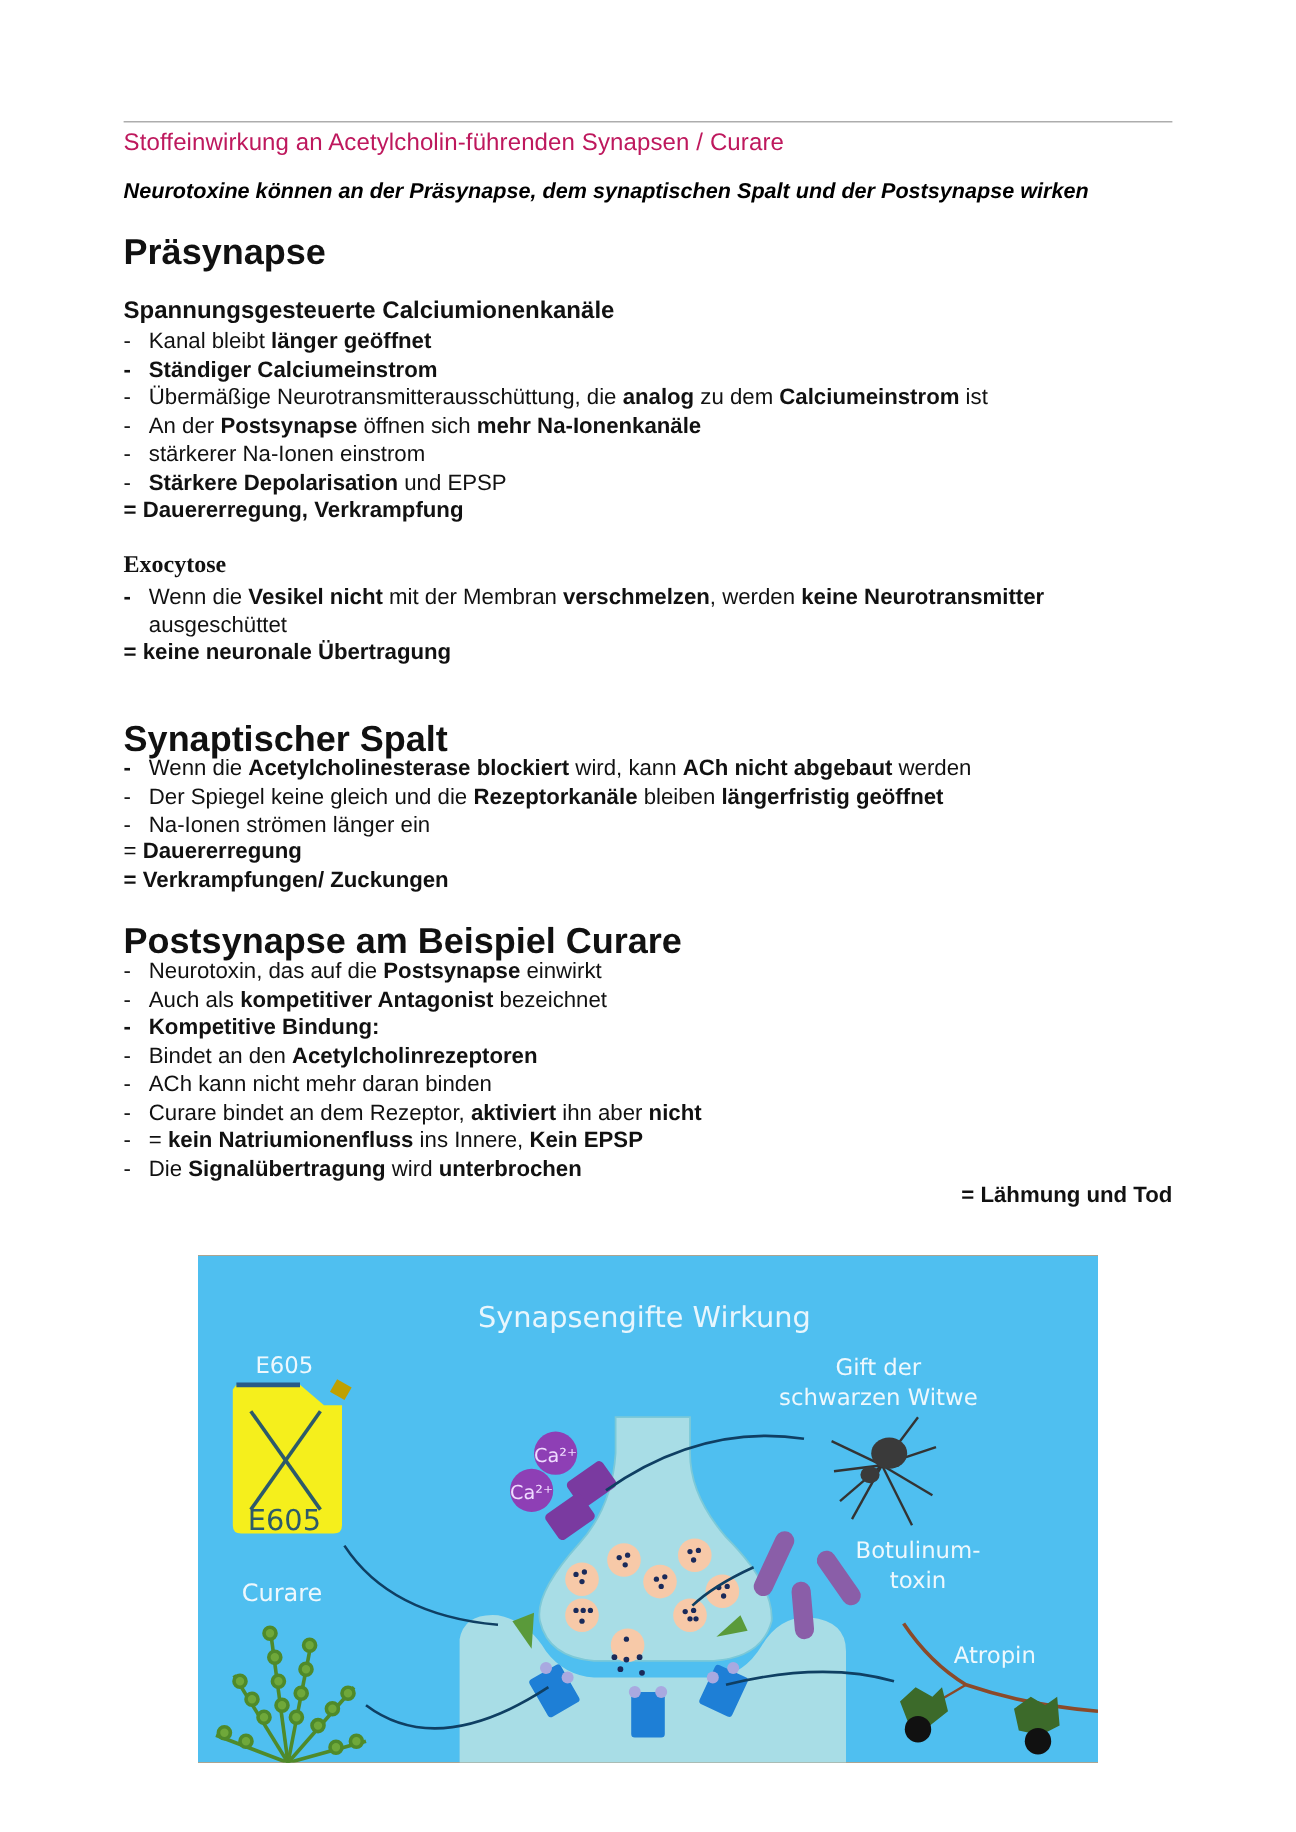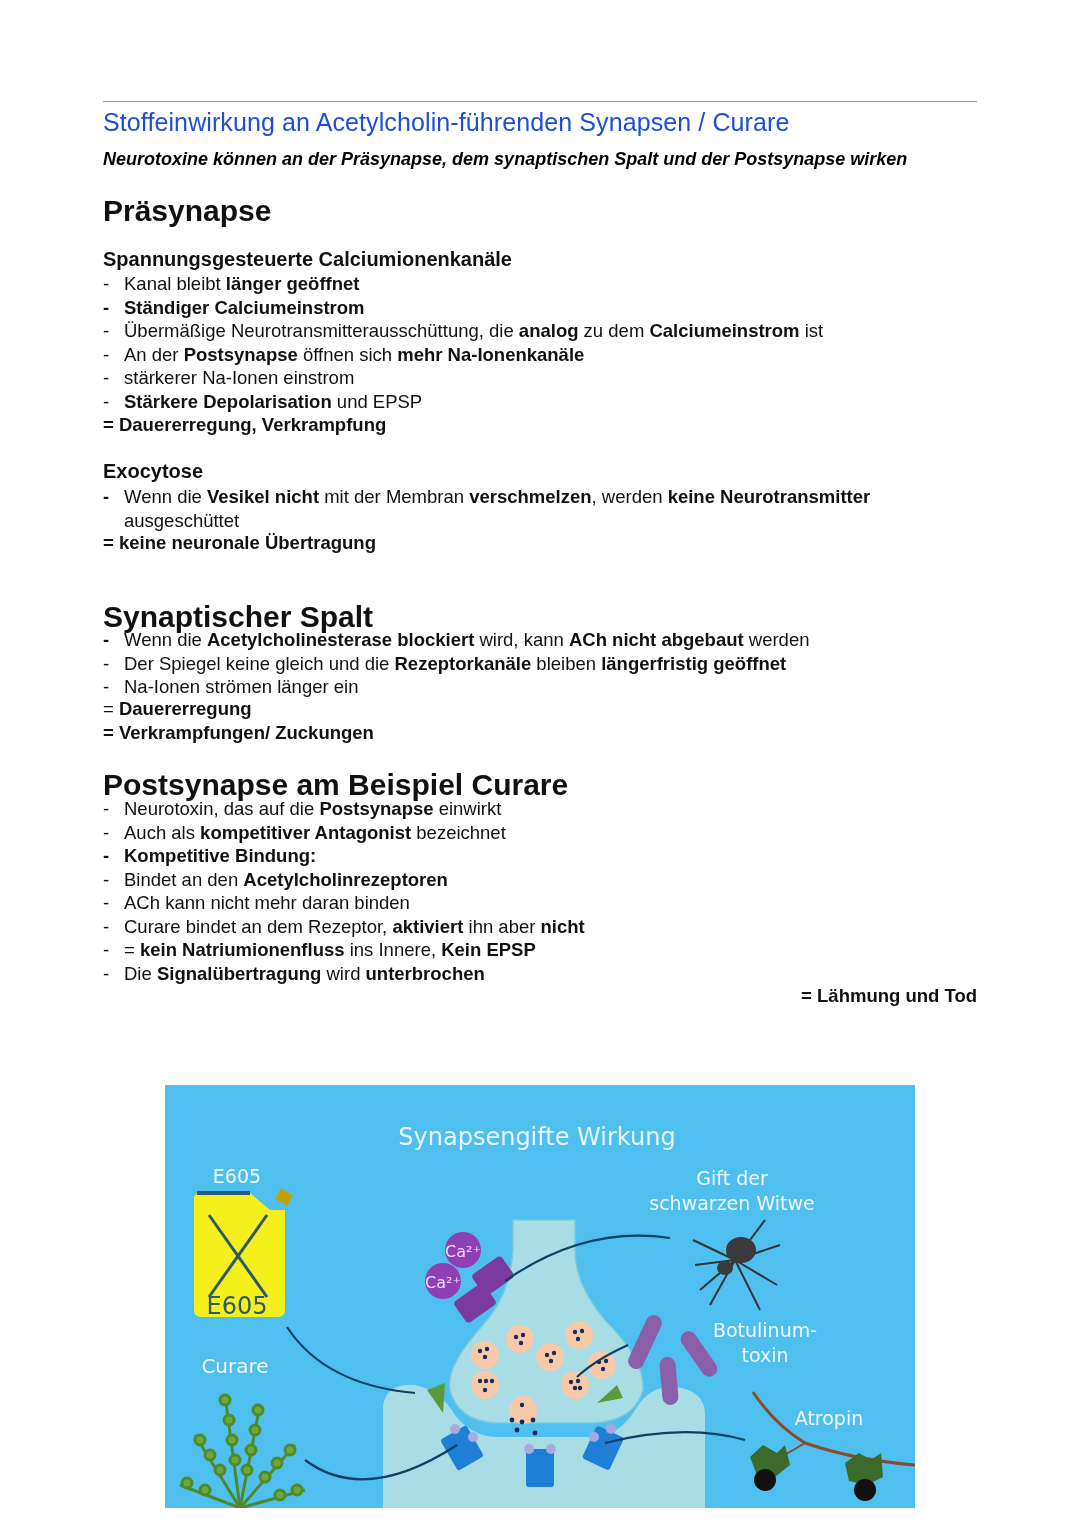--- a/index.html
+++ b/index.html
@@ -1,30 +1,30 @@
 <!DOCTYPE html>
 <html><head>
 <meta charset="utf-8">
 <style>
   html, body { margin: 0; padding: 0; background: #ffffff; }
   body { width: 1080px; height: 1527px; position: relative; overflow: hidden;
          font-family: "Liberation Sans", sans-serif; color: #111; }
   .rule { position: absolute; left: 103px; top: 101px; width: 874px; height: 1px; background: #9a9a9a; }
-  .title { position: absolute; left: 103px; top: 108px; font-size: 25px; font-weight: normal; color: #1d4ed8; white-space: nowrap; letter-spacing: 0.1px; }
+  .title { position: absolute; left: 103px; top: 108px; font-size: 20px; font-weight: normal; color: #be185d; white-space: nowrap; letter-spacing: 0.1px; }
   .subtitle { position: absolute; left: 103px; top: 149px; font-size: 18px; font-style: italic; color: #000000; white-space: nowrap; font-weight: bold; }
   .h1 { position: absolute; left: 103px; font-size: 30px; font-weight: bold; white-space: nowrap; color: #111; }
   .h2 { position: absolute; left: 103px; font-size: 20px; font-weight: bold; white-space: nowrap; color: #111; }
   .list { position: absolute; left: 103px; width: 874px; font-size: 18.5px; line-height: 23.5px; }
   .li { position: relative; padding-left: 21px; white-space: nowrap; }
   .li.wrap { white-space: normal; }
   .li .dash { position: absolute; left: 0; top: 0; }
   .li.bolddash .dash { font-weight: bold; }
   .eq { white-space: nowrap; }
   b { font-weight: bold; }
-  .figure { position: absolute; left: 165px; top: 1046px; width: 750px; height: 423px; background: #f97316; overflow: hidden; margin-top: 39px; }
+  .figure { position: absolute; left: 165px; top: 1046px; width: 750px; height: 423px; background: #f97316; overflow: hidden; }
   .figure svg { display: block; }
 </style>
 </head>
 <body>
 
 <div class="rule"></div>
 <div class="title">Stoffeinwirkung an Acetylcholin-führenden Synapsen / Curare</div>
 <div class="subtitle">Neurotoxine können an der Präsynapse, dem synaptischen Spalt und der Postsynapse wirken</div>
 
 <div class="h1" style="top:194px;">Präsynapse</div>
@@ -33,21 +33,21 @@
 <div class="list" style="top:272px;">
     <div class="li"><span class="dash">-</span><span>Kanal bleibt </span><b>länger geöffnet</b></div>
     <div class="li bolddash"><span class="dash">-</span><b>Ständiger Calciumeinstrom</b></div>
     <div class="li"><span class="dash">-</span><span>Übermäßige Neurotransmitterausschüttung, die </span><b>analog</b><span> zu dem </span><b>Calciumeinstrom</b><span> ist</span></div>
     <div class="li"><span class="dash">-</span><span>An der </span><b>Postsynapse</b><span> öffnen sich </span><b>mehr Na-Ionenkanäle</b></div>
     <div class="li"><span class="dash">-</span><span>stärkerer Na-Ionen einstrom</span></div>
     <div class="li"><span class="dash">-</span><b>Stärkere Depolarisation</b><span> und EPSP</span></div>
   </div>
 <div class="list eq" style="top:413px;"><b>= Dauererregung, Verkrampfung</b></div>
 
-<div class="h2" style="top:460px;">Exocytose</div>
+<div class="h2" style="top:460px;font-family:Liberation Serif, serif;">Exocytose</div>
 <div class="list" style="top:485px; width:860px;">
     <div class="li wrap bolddash"><span class="dash">-</span><span>Wenn die </span><b>Vesikel nicht</b><span> mit der Membran </span><b>verschmelzen</b><span>, werden </span><b>keine Neurotransmitter</b><span> ausgeschüttet</span></div>
   </div>
 <div class="list" style="top:531px;">
     <div class="eq"><b>= keine neuronale Übertragung</b></div>
   </div>
 
 <div class="h1" style="top:600px;">Synaptischer Spalt</div>
 <div class="list" style="top:628px;">
     <div class="li bolddash"><span class="dash">-</span><span>Wenn die </span><b>Acetylcholinesterase blockiert</b><span> wird, kann </span><b>ACh nicht abgebaut</b><span> werden</span></div>

